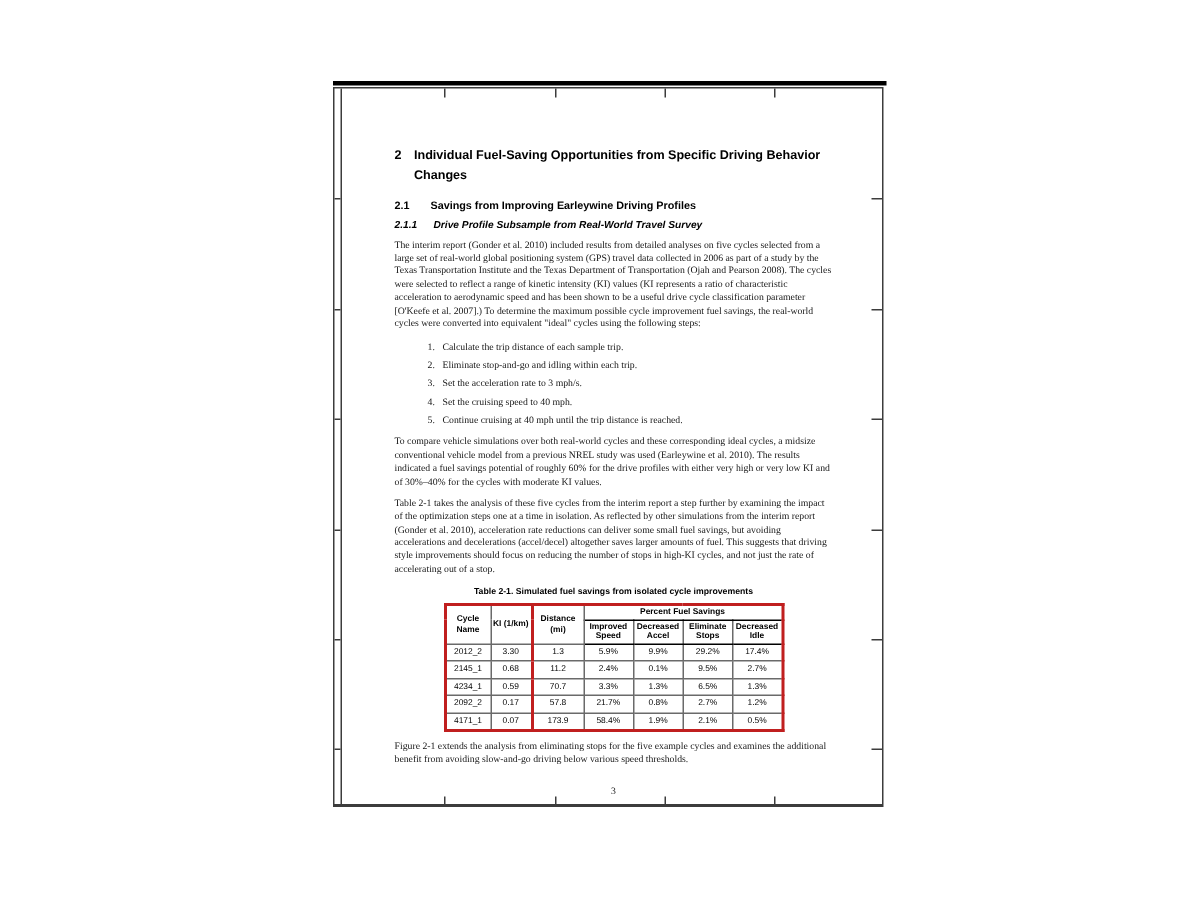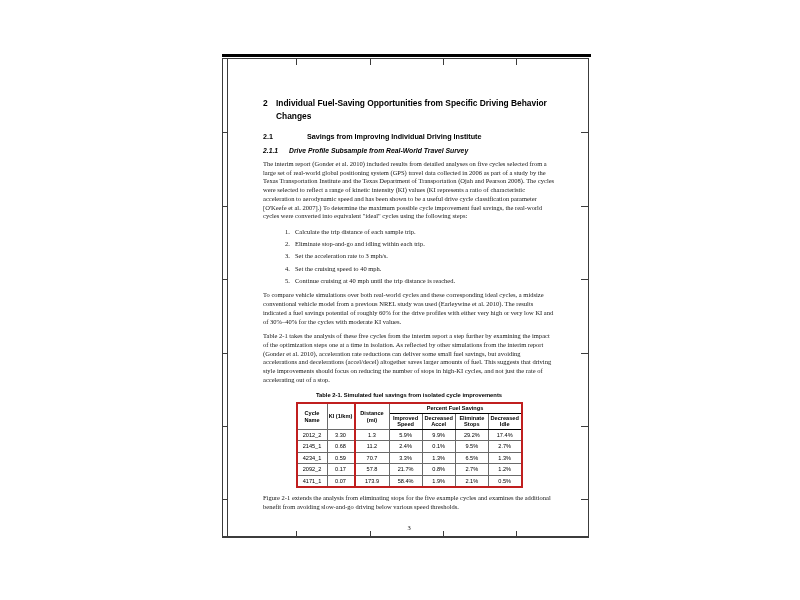--- a/index.html
+++ b/index.html
@@ -16,21 +16,21 @@
   .tick.left{left:0;height:1px;width:4px;}
   .tick.right{right:0;height:1px;width:7px;}
 
   .content{position:absolute;left:40px;top:38px;width:292px;}
 
   .h1{display:flex;font-family:"Liberation Sans",sans-serif;font-weight:bold;
       font-size:8.4px;line-height:12.5px;color:#000;}
   .h1 .num{width:13px;flex:none;}
   .h2{display:flex;margin-top:10px;font-family:"Liberation Sans",sans-serif;
       font-weight:bold;font-size:7.2px;line-height:9px;color:#000;}
-  .h2 .num{width:44px;flex:none;}
+  .h2 .num{width:24px;flex:none;}
   .h3{display:flex;margin-top:5px;font-family:"Liberation Sans",sans-serif;
       font-weight:bold;font-style:italic;font-size:6.8px;line-height:9px;color:#000;}
   .h3 .num{width:26px;flex:none;}
 
   .para{margin:6px 0 0 0;font-size:6.5px;line-height:8.7px;text-align:left;}
   .para.first{margin-top:5px;}
 
   ol.steps{margin:7px 0 0 0;padding:0 0 0 32px;list-style:none;counter-reset:step;}
   ol.steps li{counter-increment:step;position:relative;font-size:6.5px;line-height:8.7px;margin-bottom:3.5px;}
   ol.steps li::before{content:counter(step) ".";position:absolute;left:-10px;}
@@ -87,21 +87,21 @@
 
   <div class="content">
 
     <div class="h1">
       <span class="num">2</span>
       <span>Individual Fuel-Saving Opportunities from Specific Driving Behavior Changes</span>
     </div>
 
     <div class="h2">
       <span class="num">2.1</span>
-      <span>Savings from Improving Individual Driving Institute</span>
+      <span>Savings from Improving Earleywine Driving Profiles</span>
     </div>
 
     <div class="h3">
       <span class="num">2.1.1</span>
       <span>Drive Profile Subsample from Real-World Travel Survey</span>
     </div>
 
     <p class="para first">The interim report (Gonder et al. 2010) included results from detailed analyses on five cycles selected from a large set of real-world global positioning system (GPS) travel data collected in 2006 as part of a study by the Texas Transportation Institute and the Texas Department of Transportation (Ojah and Pearson 2008). The cycles were selected to reflect a range of kinetic intensity (KI) values (KI represents a ratio of characteristic acceleration to aerodynamic speed and has been shown to be a useful drive cycle classification parameter [O'Keefe et al. 2007].) To determine the maximum possible cycle improvement fuel savings, the real-world cycles were converted into equivalent "ideal" cycles using the following steps:</p>
 
     <ol class="steps">

